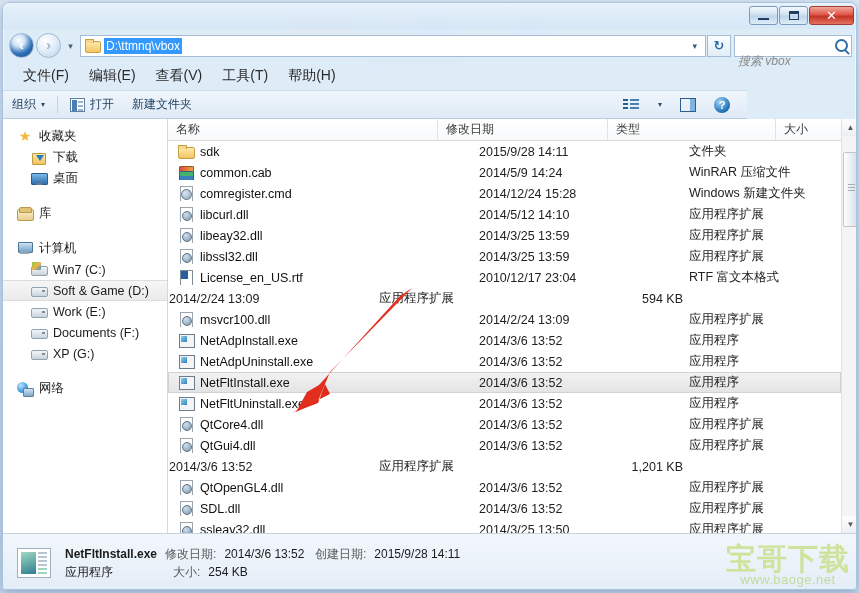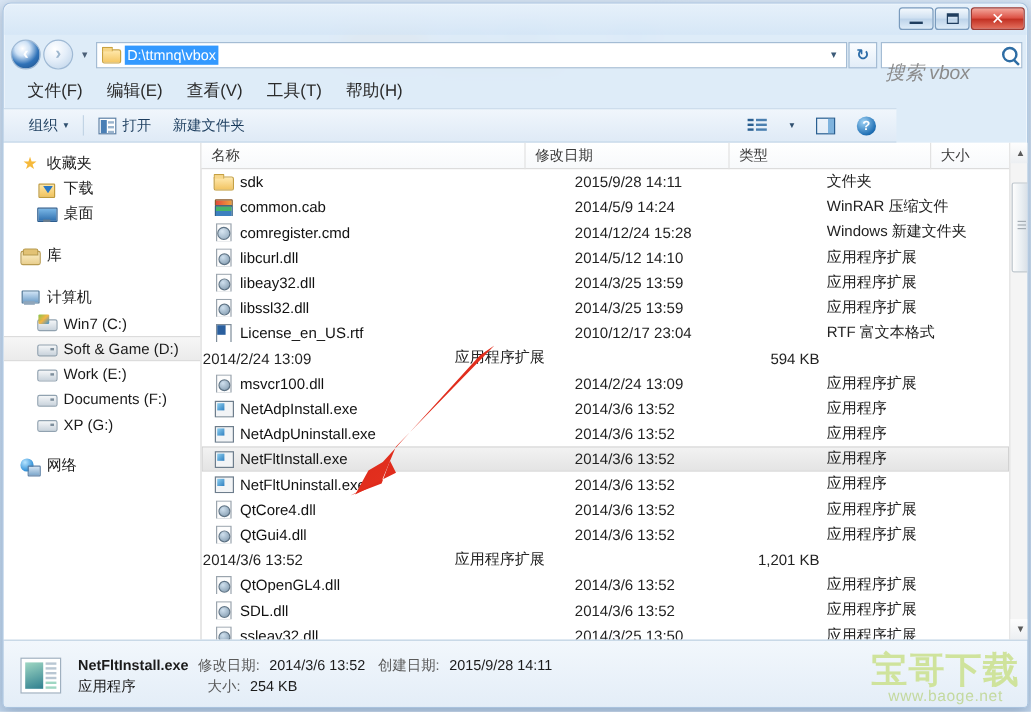--- a/index.html
+++ b/index.html
@@ -94,40 +94,40 @@
   .refresh {
     width:24px;height:22px;flex:none;margin-left:1px;
     border:1px solid #a4bcd4;background:linear-gradient(180deg,#fbfdff,#e2edf8);
     display:flex;align-items:center;justify-content:center;color:#2b6ca8;font-size:13px;font-weight:bold;
   }
   #searchbox {
     width:118px;height:22px;flex:none;margin-left:3px;
     background:#fff;border:1px solid #a4bcd4;
     display:flex;align-items:center;padding:0 3px;
   }
-  #searchbox .ph { font-size:16px;color:#8b8b8b;font-style:italic;flex:1;margin-top:31px; }
+  #searchbox .ph { font-size:12px;color:#8b8b8b;font-style:italic;flex:1;margin-top:31px; }
   .mag {
     width:13px;height:13px;border:2px solid #2e6da4;border-radius:50%;position:relative;flex:none;
   }
   .mag:after{content:"";position:absolute;right:-4px;bottom:-3px;width:6px;height:2px;background:#2e6da4;transform:rotate(45deg);}
 
   
   #menubar {
     position:absolute; left:0; top:59px; width:855px; height:28px;
     display:flex; align-items:center; padding-left:10px; gap:0px;
     font-size:14px; color:#2b2b2b;
   }
   #menubar .mi { padding:3px 10px; cursor:default; }
 
   
   #toolbar {
     position:absolute; left:0; top:87px; width:744px; height:29px;
     border-top:1px solid #cdddec; border-bottom:1px solid #b6cde2;
     background: linear-gradient(180deg,#f0f6fc,#dfeaf6);
-    display:flex; align-items:center; padding-left:12px;
+    display:flex; align-items:center; 
     font-size:12px; color:#1c3d5e;
   }
   #toolbar .tb { padding:3px 9px; display:flex; align-items:center; gap:5px; }
   #toolbar .sep { width:1px;height:17px;background:#c2d4e5;margin:0 3px; }
   .caret { font-size:8px; color:#30506f; }
   .open-ico {
     width:15px;height:14px;border:1px solid #5b7fa5;background:#fff;position:relative;flex:none;
   }
   .open-ico:before{content:"";position:absolute;left:1px;top:1px;width:5px;height:11px;background:#4a7fb5;}
   .open-ico:after{content:"";position:absolute;left:7px;top:2px;right:1px;height:2px;background:#9ab4cd;box-shadow:0 4px 0 #9ab4cd,0 8px 0 #9ab4cd;}

